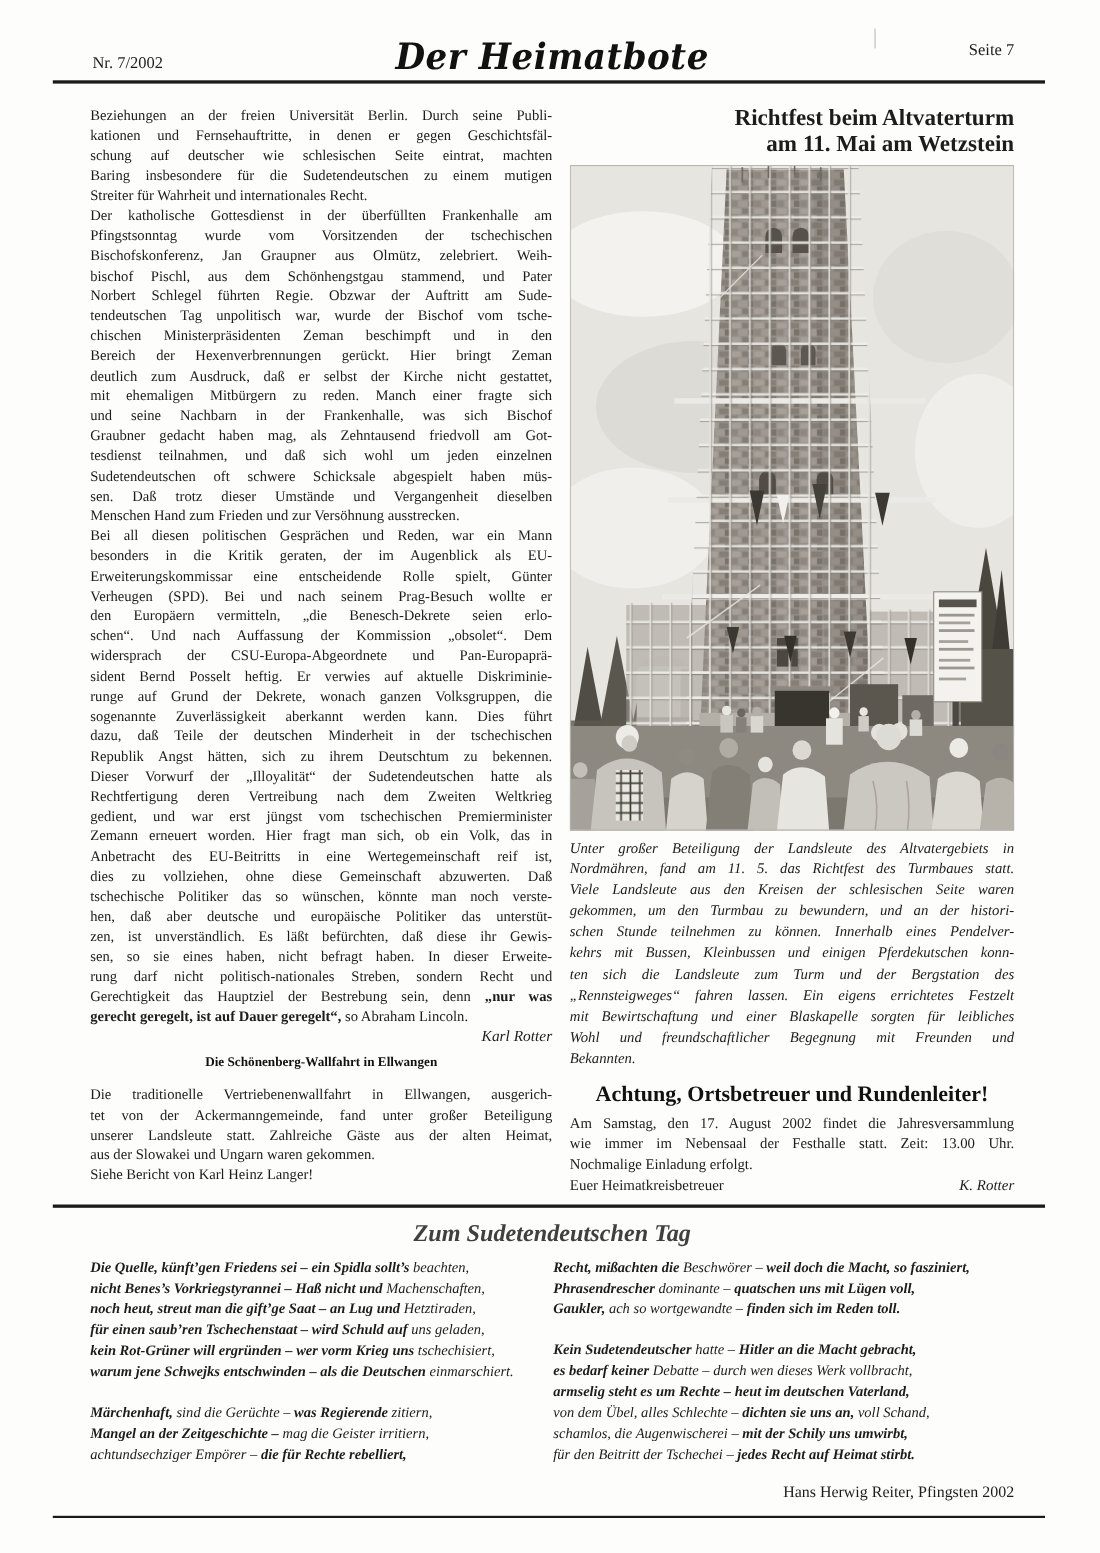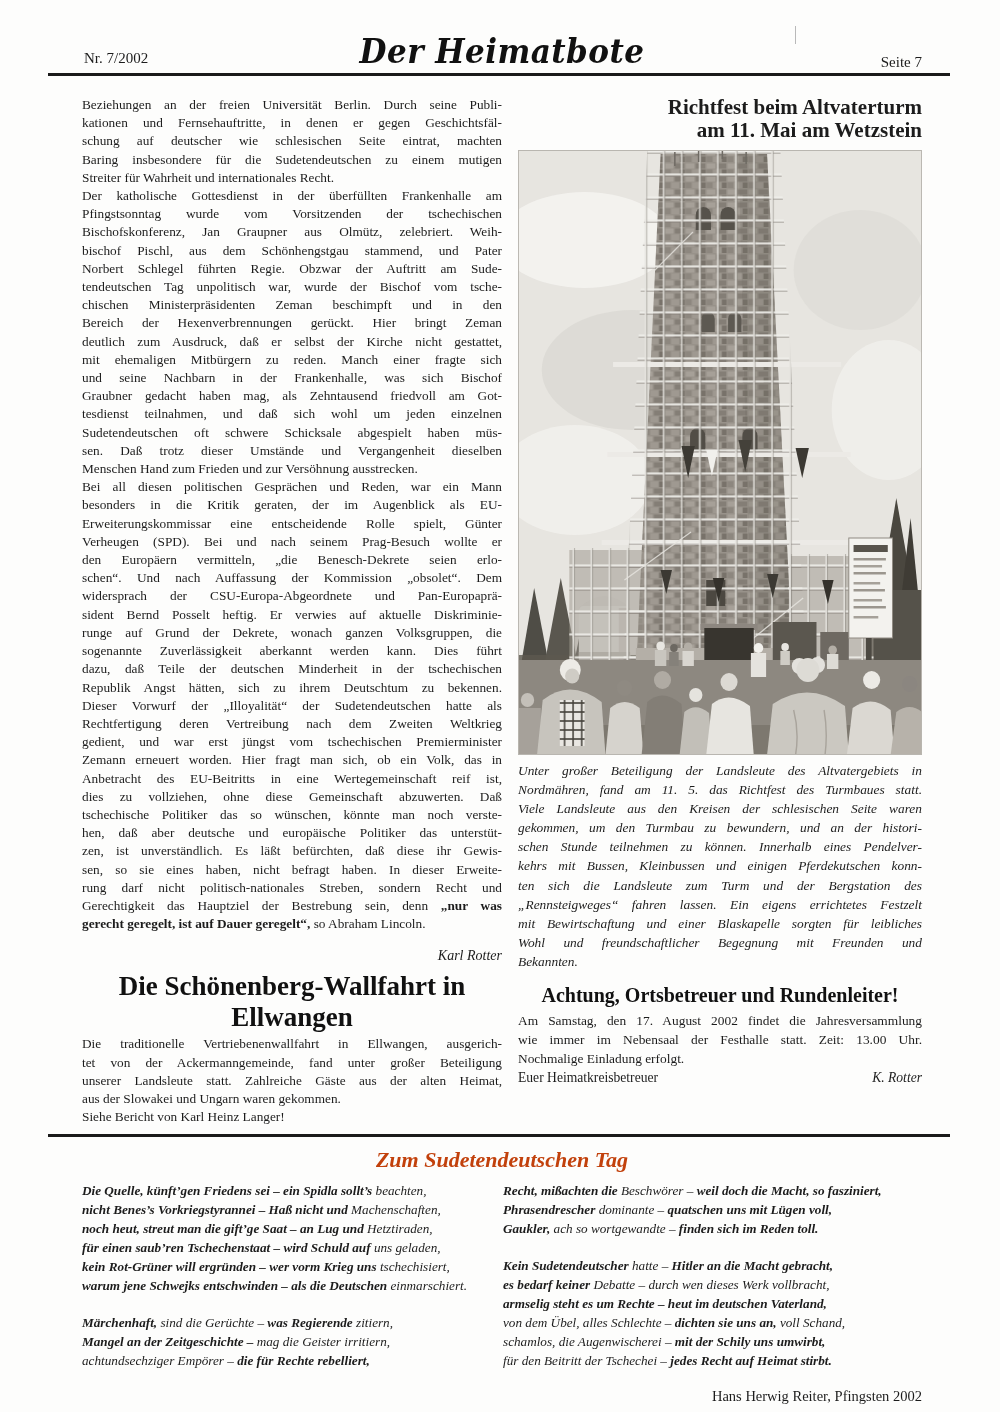--- a/index.html
+++ b/index.html
@@ -10,57 +10,57 @@
     color:#1c1c1c;
     position:relative;
     overflow:hidden;
   }
   .page { position:absolute; inset:0; padding:0 78px 0 82px; box-sizing:border-box; }
 
   .reg-tick { position:absolute; left:795px; top:26px; width:1px; height:18px; background:#b9b9b9; }
 
   header { position:relative; height:73px; }
   .issue  { position:absolute; left:2px;  bottom:6px; font-size:15px; }
-  .pageno { position:absolute; right:0;   bottom:2px; font-size:15px; }
+  .pageno { position:absolute; right:0;   bottom:18px; font-size:15px; }
   .masthead {
     position:absolute; left:50%; top:32px; transform:translateX(-50%) scaleX(0.94);
     font-family:"DejaVu Serif", serif; font-weight:bold; font-style:italic;
     font-size:33px; letter-spacing:0.5px; white-space:nowrap; color:#111;
   }
   .rule { height:3px; background:#1a1a1a; margin-left:-34px; margin-right:-28px; }
   .rule.thin { height:2.5px; }
 
   .columns { display:flex; gap:16px; margin-top:20px; }
   .col-left  { width:420px; flex:none; }
   .col-right { flex:1; min-width:0; }
 
   .para { font-size:13.3px; line-height:18.2px; }
   .jline { text-align:justify; text-align-last:justify; white-space:normal; }
   .para .jline:last-child { text-align-last:left; }
   .para.plain .jline { text-align-last:left; }
 
-  .byline { text-align:right; font-style:italic; font-size:14px; line-height:19px; margin-top:13px; }
-
-  h2 { font-size:27px; margin:6px 0 2px; text-align:center; font-weight:bold; color:#111; }
+  .byline { text-align:right; font-style:italic; font-size:14px; line-height:19px; margin-top:0; }
+
+  h2 { font-size:12px; margin:6px 0 13px; text-align:center; font-weight:bold; color:#111; }
   .rf-head { font-size:21px; line-height:23px; margin:0 0 8px; text-align:right; font-weight:bold; }
 
   .photo { width:100%; height:605px; margin:0 0 6px; }
   .photo svg { display:block; width:100%; height:100%; }
 
   .caption { font-style:italic; font-size:13.4px; line-height:19.1px; }
   .caption .jline:last-child { text-align-last:left; }
 
   .achtung-head { margin:13px 0 4px; font-size:20px; }
   .achtung .para { font-size:13.4px; line-height:19px; }
   .signoff { display:flex; justify-content:space-between; font-size:13.6px; line-height:19px; }
   .signoff .name { font-style:italic; }
 
   .section-rule { margin-top:8px; }
 
-  .poem-title { text-align:center; font-weight:bold; font-style:italic; font-size:22px; margin:10px 0 8px; color:#c2410c; }
+  .poem-title { text-align:center; font-weight:bold; font-style:italic; font-size:22px; margin:10px 0 8px; color:#404040; }
   .poem-cols { display:flex; gap:2px; }
   .poem-col { width:50%; font-style:italic; font-size:13.2px; line-height:19px; }
   .stanza { margin-bottom:18px; }
   .pline { text-align:left; white-space:nowrap; }
   .poem-sig { text-align:right; font-size:14.5px; margin-top:0px; }
 
   .bottom-rule { margin-top:12px; }
 </style>
 </head>
 <body>

